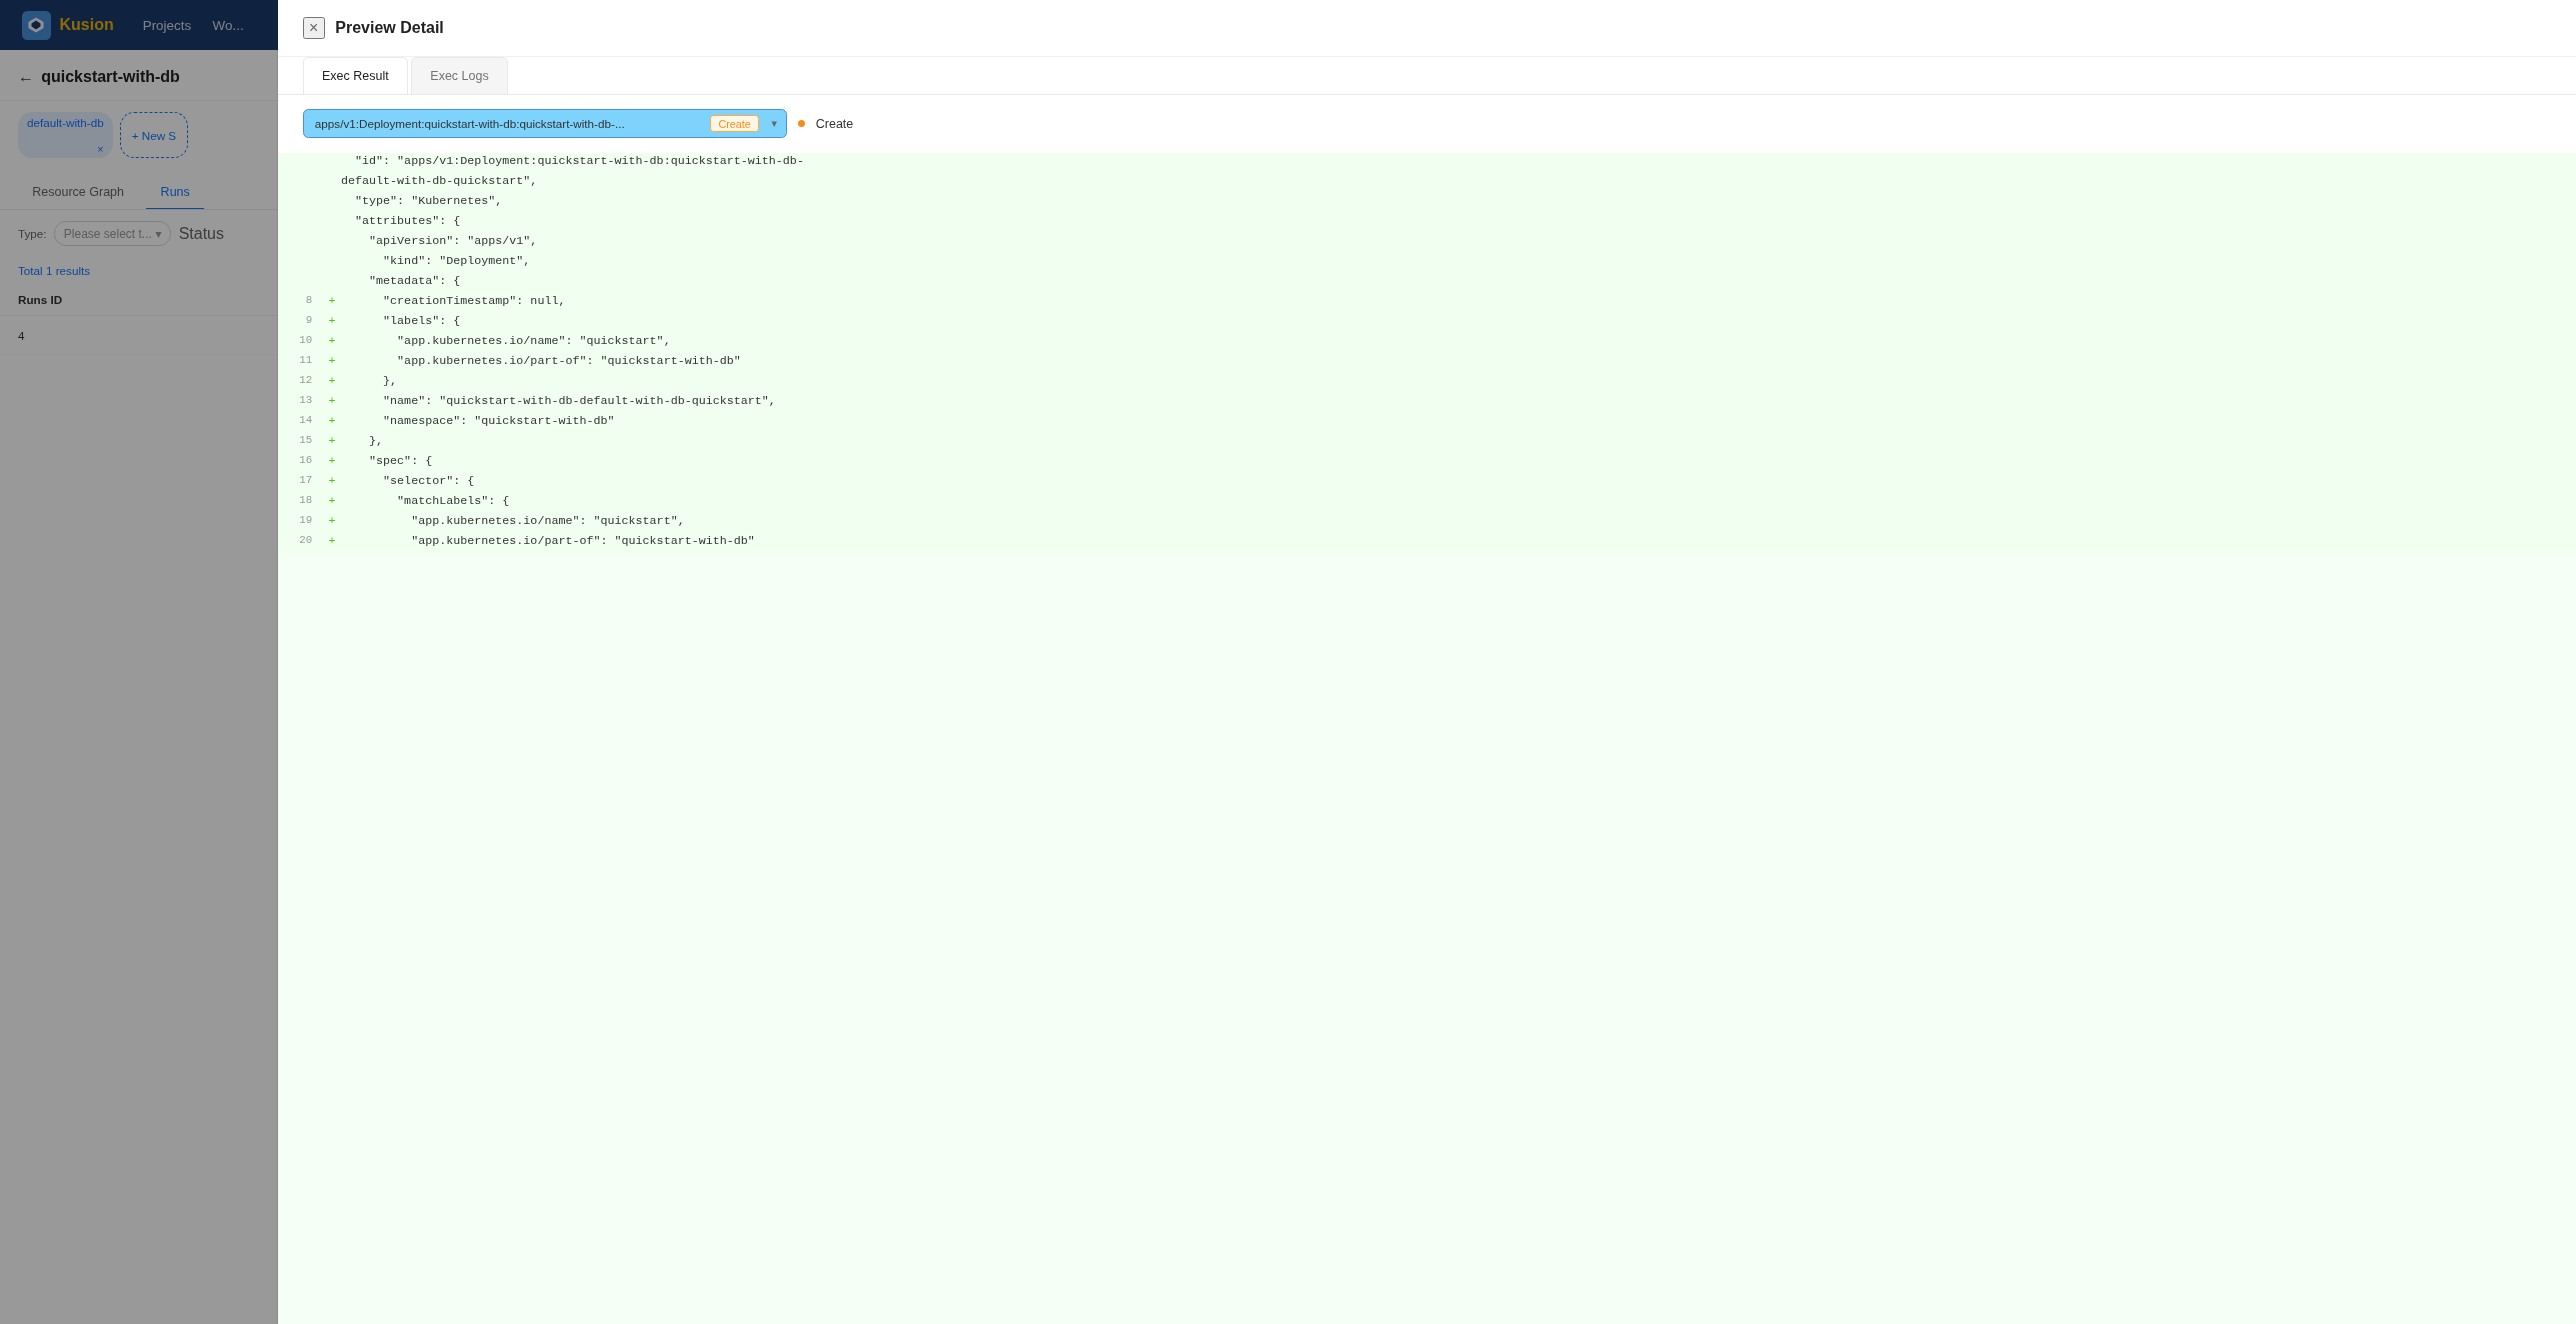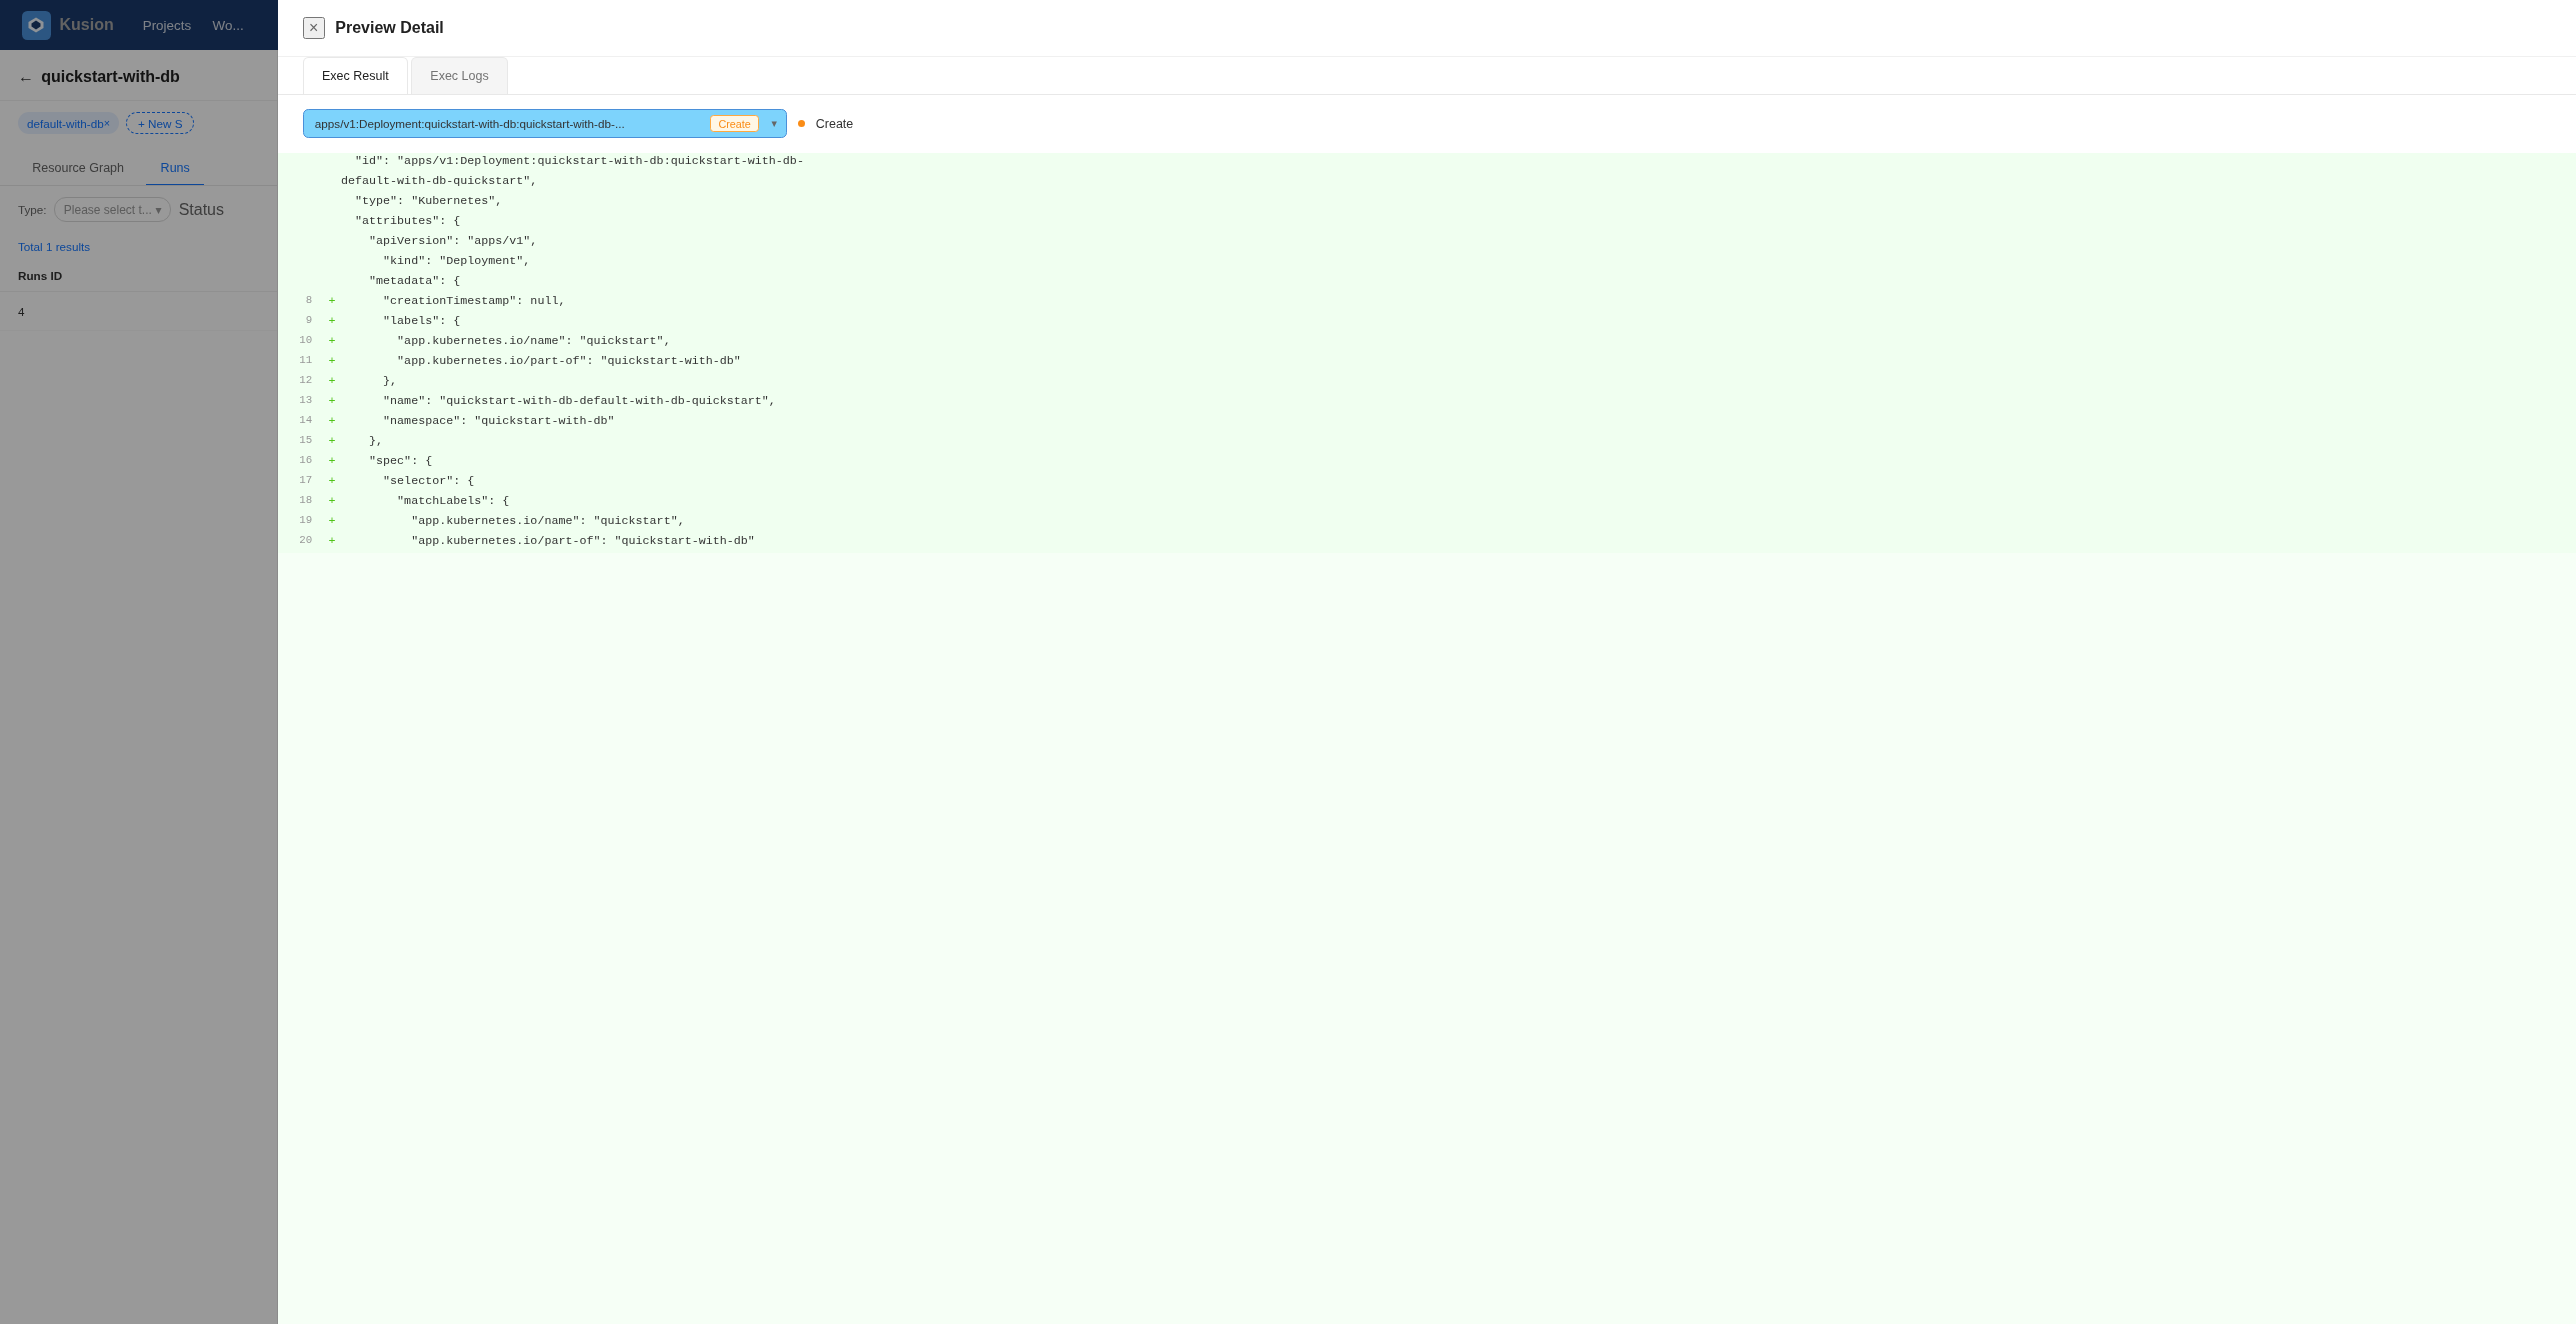--- a/index.html
+++ b/index.html
@@ -5,21 +5,21 @@
     * { box-sizing: border-box; margin: 0; padding: 0; }
     body { font-family: -apple-system, BlinkMacSystemFont, 'Segoe UI', sans-serif; background: #f0f2f5; overflow: hidden; }
 
     
     .top-nav {
       display: flex; align-items: center; background: #1a3a6b; height: 50px; padding: 0 21.5px; gap: 29px; position: fixed; top: 0; left: 0; right: 0; z-index: 100;
     }
     .nav-logo { display: flex; align-items: center; gap: 9px; }
     .nav-logo-icon { width: 29px; height: 29px; background: #4a90d9; border-radius: 5.4px; display: flex; align-items: center; justify-content: center; }
     .nav-logo-icon svg { width: 18px; height: 18px; fill: white; }
-    .nav-logo-text { color: #a3a3a3; font-size: 16px; font-weight: 600; }
+    .nav-logo-text { color: #eab308; font-size: 16px; font-weight: 600; }
     .nav-links { display: flex; gap: 21.5px; }
     .nav-link { color: rgba(255,255,255,0.8); font-size: 13.4px; cursor: pointer; }
 
     
     .left-panel {
       position: fixed; top: 50px; left: 0; width: 278px; bottom: 0; background: white; border-right: 0.9px solid #e8e8e8; overflow-y: auto;
     }
     .breadcrumb-row { display: flex; align-items: center; gap: 7.2px; padding: 18px 18px 14.3px; border-bottom: 0.9px solid #f0f0f0; }
     .back-arrow { font-size: 16px; cursor: pointer; color: #333; }
     .breadcrumb-title { font-size: 16px; font-weight: 600; color: #222; }
@@ -37,21 +37,21 @@
     .results-row span { color: #1677ff; }
 
     .table-header { display: flex; padding: 9px 18px; border-bottom: 0.9px solid #f0f0f0; }
     .table-header-cell { font-size: 11.7px; font-weight: 600; color: #333; }
 
     .table-row-item { display: flex; align-items: center; padding: 12.5px 18px; border-bottom: 0.9px solid #f8f8f8; cursor: pointer; }
     .table-cell { font-size: 11.7px; color: #333; }
 
     
     .tags-row { display: flex; gap: 7.2px; padding: 10.8px 18px; flex-wrap: wrap; }
-    .tag { display: flex; align-items: center; gap: 0; padding: 3.6px 9px; border-radius: 14.3px; font-size: 11.7px; background: #e6f0ff; color: #1677ff; }
+    .tag { display: flex; align-items: flex-end; gap: 14px; padding: 3.6px 9px; border-radius: 14.3px; font-size: 11.7px; background: #e6f0ff; color: #1677ff; flex-direction: column; }
     .tag-close { cursor: pointer; font-size: 10.8px; }
     .add-tag-btn { display: flex; align-items: center; gap: 3.6px; padding: 3.6px 10.8px; border: 0.9px dashed #1677ff; border-radius: 14.3px; font-size: 11.7px; color: #1677ff; cursor: pointer; background: white; }
 
     
     .overlay {
       position: fixed; top: 0; left: 0; right: 0; bottom: 0; background: rgba(0,0,0,0.4); z-index: 200;
     }
 
     
     .modal-drawer {

